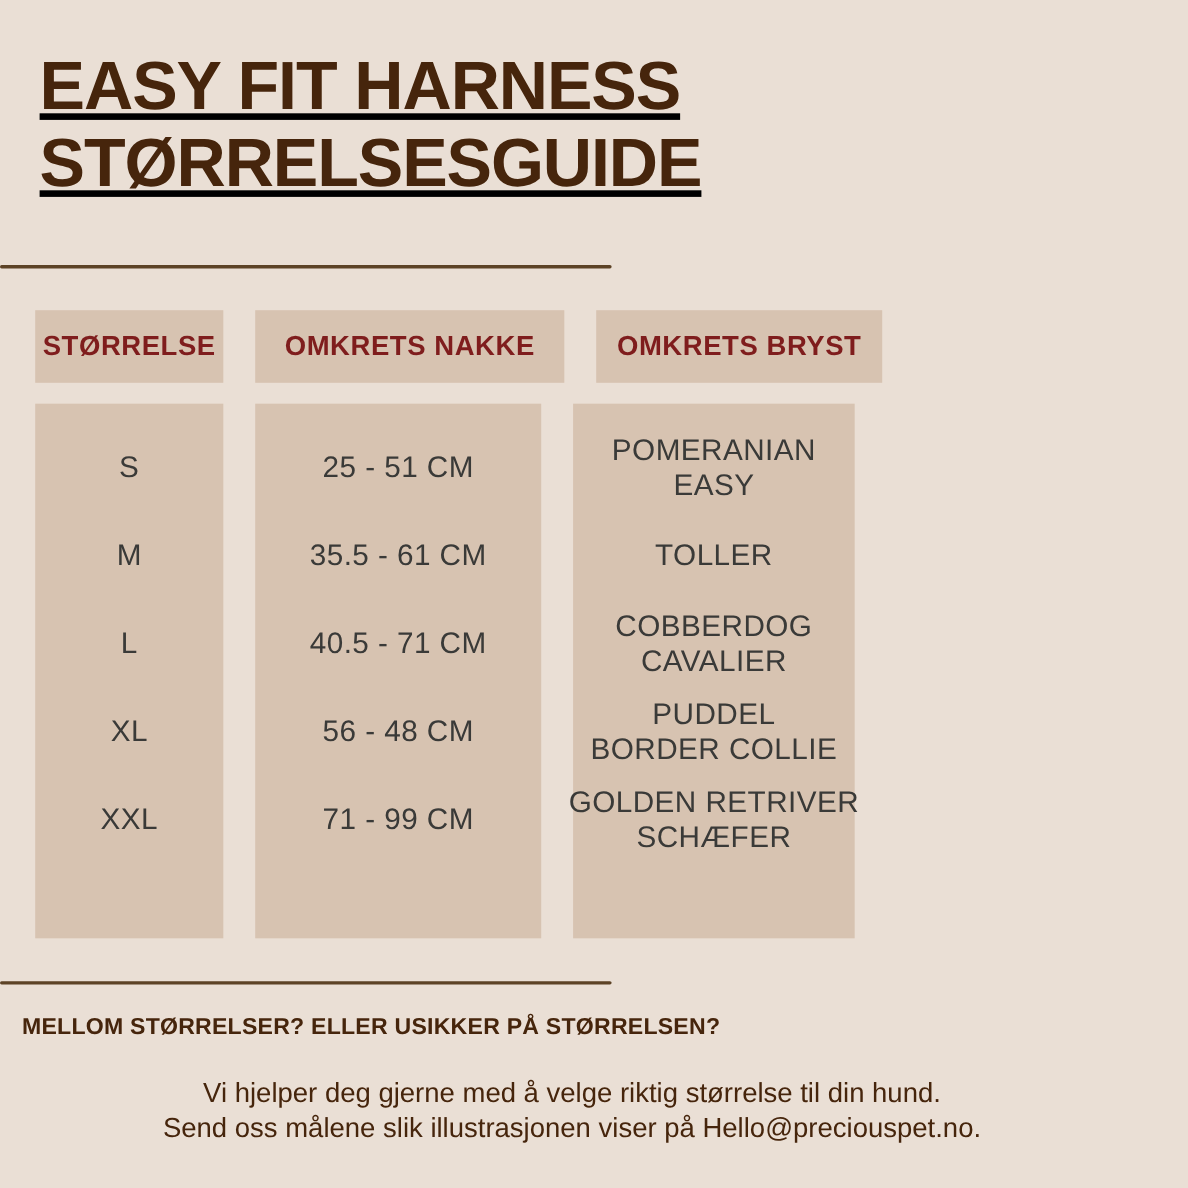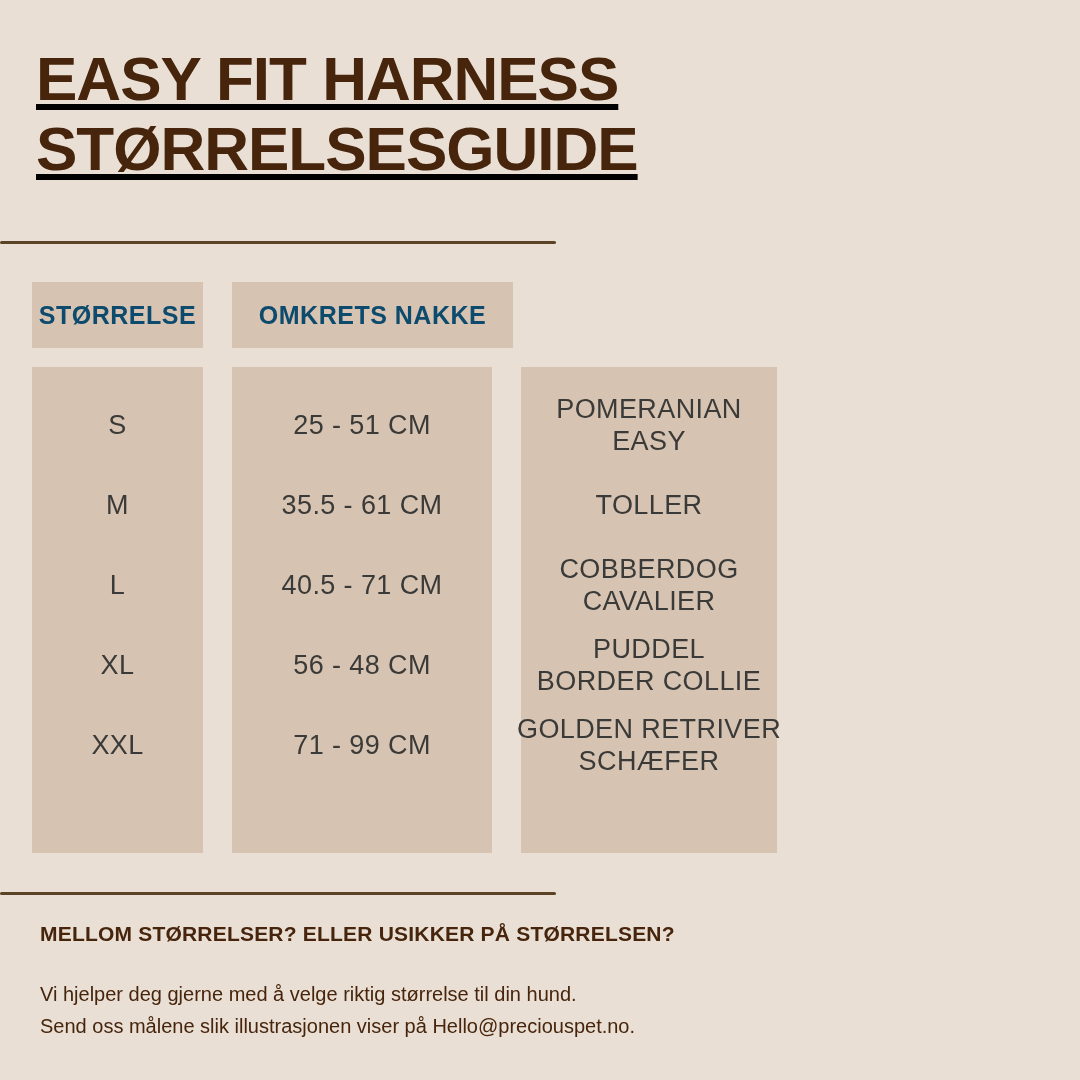--- a/index.html
+++ b/index.html
@@ -58,21 +58,21 @@
     height:66px;
   }
   .header-cell {
     background:#d7c3b1;
     display:flex;
     align-items:center;
     justify-content:center;
     font-weight:bold;
     font-size:25px;
     letter-spacing:0.5px;
-    color:#0c4a6e;
+    color:#7f1d1d;
     text-transform:uppercase;
     white-space:nowrap;
   }
 
   .body-row {
     display:flex;
     gap:29px;
     margin-top:19px;
     height:486px;
   }
@@ -100,56 +100,58 @@
     color:#3a3a38;
     letter-spacing:0.4px;
     text-align:center;
     white-space:nowrap;
   }
   .data-cell.two-line { line-height:32px; }
 
   
   .footer {
     position:absolute;
-    left:40px; top:922px;
+    left:20px; top:922px;
     width:1000px;
   }
   .footer-heading {
     font-weight:bold;
     font-size:21px;
     letter-spacing:0.2px;
     color:#46250c;
     text-transform:uppercase;
     white-space:nowrap;
   }
   .footer-body {
     margin-top:32px;
-    font-size:20px;
+    font-size:25px;
     line-height:32px;
     color:#46250c;
+    text-align:center;
   }
   .footer-body div { white-space:nowrap; }
 </style>
 </head>
 <body>
 
 <div class="page">
 
   <div class="title-block">
     <div class="title-line">EASY FIT HARNESS</div>
     <div class="title-line">STØRRELSESGUIDE</div>
   </div>
 
   <div class="rule rule-top"></div>
 
   <div class="table">
 
     <div class="header-row">
       <div class="header-cell col-size">STØRRELSE</div>
       <div class="header-cell col-neck">OMKRETS NAKKE</div>
+      <div class="header-cell col-chest">OMKRETS BRYST</div>
     </div>
 
     <div class="body-row">
 
       <div class="body-col col-size">
         <div class="data-cell">S</div>
         <div class="data-cell">M</div>
         <div class="data-cell">L</div>
         <div class="data-cell">XL</div>
         <div class="data-cell">XXL</div>

